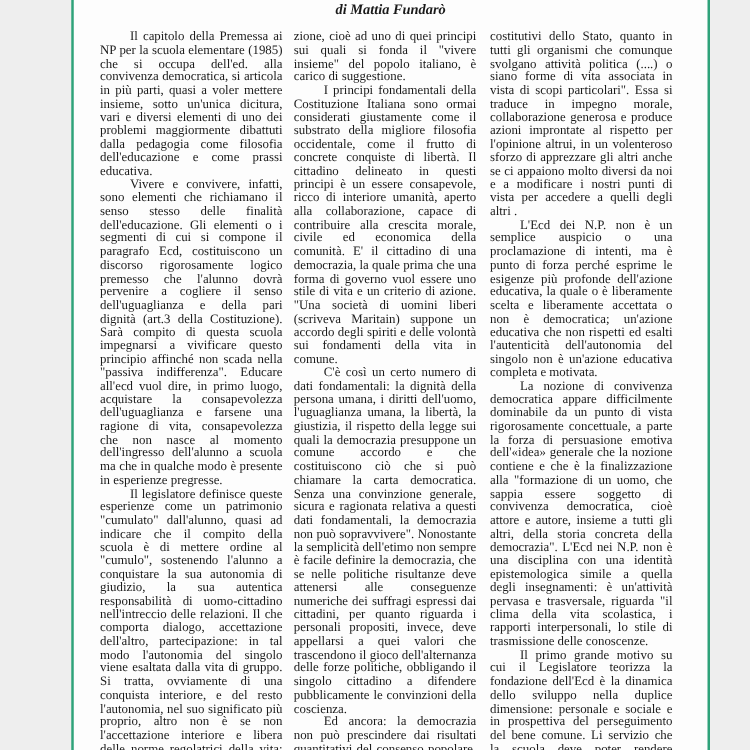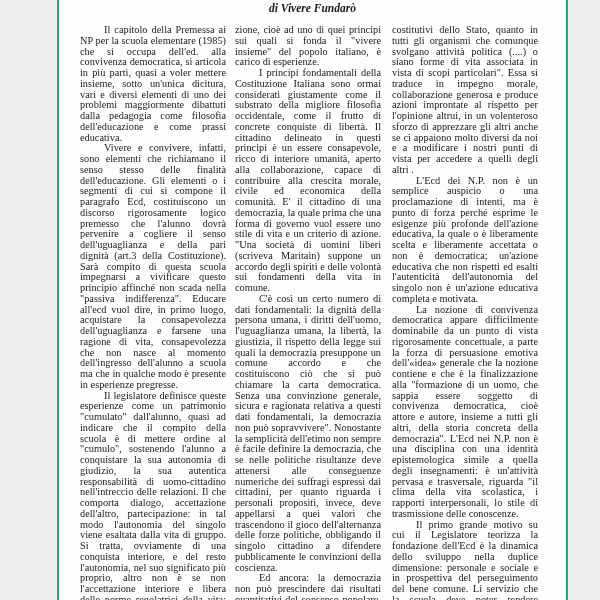--- a/index.html
+++ b/index.html
@@ -9,31 +9,31 @@
   .col { position:absolute; top:25px; width:146px; font-size:10.3px; line-height:10.75px; text-align:justify; }
   .col p { margin:0; text-indent:24px; }
   .c1 { left:21px; }
   .c2 { left:176px; }
   .c3 { left:333px; }
 </style>
 </head>
 <body>
 
 <div class="page">
-  <div class="byline">di Vivere Fundarò</div>
+  <div class="byline">di Mattia Fundarò</div>
 
   <div class="col c1">
     <p>Il capitolo della Premessa ai NP per la scuola elementare (1985) che si occupa dell'ed. alla convivenza democratica, si articola in più parti, quasi a voler mettere insieme, sotto un'unica dicitura, vari e diversi elementi di uno dei problemi maggiormente dibattuti dalla pedagogia come filosofia dell'educazione e come prassi educativa.</p>
     <p>Vivere e convivere, infatti, sono elementi che richiamano il senso stesso delle finalità dell'educazione. Gli elementi o i segmenti di cui si compone il paragrafo Ecd, costituiscono un discorso rigorosamente logico premesso che l'alunno dovrà pervenire a cogliere il senso dell'uguaglianza e della pari dignità (art.3 della Costituzione). Sarà compito di questa scuola impegnarsi a vivificare questo principio affinché non scada nella "passiva indifferenza". Educare all'ecd vuol dire, in primo luogo, acquistare la consapevolezza dell'uguaglianza e farsene una ragione di vita, consapevolezza che non nasce al momento dell'ingresso dell'alunno a scuola ma che in qualche modo è presente in esperienze pregresse.</p>
     <p>Il legislatore definisce queste esperienze come un patrimonio "cumulato" dall'alunno, quasi ad indicare che il compito della scuola è di mettere ordine al "cumulo", sostenendo l'alunno a conquistare la sua autonomia di giudizio, la sua autentica responsabilità di uomo-cittadino nell'intreccio delle relazioni. Il che comporta dialogo, accettazione dell'altro, partecipazione: in tal modo l'autonomia del singolo viene esaltata dalla vita di gruppo. Si tratta, ovviamente di una conquista interiore, e del resto l'autonomia, nel suo significato più proprio, altro non è se non l'accettazione interiore e libera delle norme regolatrici della vita: ciò comporta che gli insegnanti in primo luogo stimolino le energie interiori del fanciullo per promuovere la sua "produttiva riflessione" (Premessa ai N.P. del 1985). L'Ecd è conquista, personale e umana, è frutto di riflessione e di pensiero : in questo senso è interiore, "giacché una vera umanità richiede una costituzione di valore propria anche del mondo interiore".</p>
 
   </div>
 
   <div class="col c2">
-    <p style="text-indent:0">zione, cioè ad uno di quei principi sui quali si fonda il "vivere insieme" del popolo italiano, è carico di esperienze.</p>
+    <p style="text-indent:0">zione, cioè ad uno di quei principi sui quali si fonda il "vivere insieme" del popolo italiano, è carico di suggestione.</p>
     <p>I principi fondamentali della Costituzione Italiana sono ormai considerati giustamente come il substrato della migliore filosofia occidentale, come il frutto di concrete conquiste di libertà. Il cittadino delineato in questi principi è un essere consapevole, ricco di interiore umanità, aperto alla collaborazione, capace di contribuire alla crescita morale, civile ed economica della comunità. E' il cittadino di una democrazia, la quale prima che una forma di governo vuol essere uno stile di vita e un criterio di azione. "Una società di uomini liberi (scriveva Maritain) suppone un accordo degli spiriti e delle volontà sui fondamenti della vita in comune.</p>
     <p>C'è così un certo numero di dati fondamentali: la dignità della persona umana, i diritti dell'uomo, l'uguaglianza umana, la libertà, la giustizia, il rispetto della legge sui quali la democrazia presuppone un comune accordo e che costituiscono ciò che si può chiamare la carta democratica. Senza una convinzione generale, sicura e ragionata relativa a questi dati fondamentali, la democrazia non può sopravvivere". Nonostante la semplicità dell'etimo non sempre è facile definire la democrazia, che se nelle politiche risultanze deve attenersi alle conseguenze numeriche dei suffragi espressi dai cittadini, per quanto riguarda i personali propositi, invece, deve appellarsi a quei valori che trascendono il gioco dell'alternanza delle forze politiche, obbligando il singolo cittadino a difendere pubblicamente le convinzioni della coscienza.</p>
     <p>Ed ancora: la democrazia non può prescindere dai risultati quantitativi del consenso popolare, ma non può imporre l'identificazione tra legalità e moralità: la prima è conseguenza di un ordinamento giuridico legato alla prevalenza di certe forze; la seconda è voce che scaturisce dal libero giudizio personale, cui va riconosciuto il diritto della pubblica manifestazione.</p>
 
   </div>
 
   <div class="col c3">
     <p style="text-indent:0">costitutivi dello Stato, quanto in tutti gli organismi che comunque svolgano attività politica (....) o siano forme di vita associata in vista di scopi particolari". Essa si traduce in impegno morale, collaborazione generosa e produce azioni improntate al rispetto per l'opinione altrui, in un volenteroso sforzo di apprezzare gli altri anche se ci appaiono molto diversi da noi e a modificare i nostri punti di vista per accedere a quelli degli altri .</p>
     <p>L'Ecd dei N.P. non è un semplice auspicio o una proclamazione di intenti, ma è punto di forza perché esprime le esigenze più profonde dell'azione educativa, la quale o è liberamente scelta e liberamente accettata o non è democratica; un'azione educativa che non rispetti ed esalti l'autenticità dell'autonomia del singolo non è un'azione educativa completa e motivata.</p>
     <p>La nozione di convivenza democratica appare difficilmente dominabile da un punto di vista rigorosamente concettuale, a parte la forza di persuasione emotiva dell'«idea» generale che la nozione contiene e che è la finalizzazione alla "formazione di un uomo, che sappia essere soggetto di convivenza democratica, cioè attore e autore, insieme a tutti gli altri, della storia concreta della democrazia". L'Ecd nei N.P. non è una disciplina con una identità epistemologica simile a quella degli insegnamenti: è un'attività pervasa e trasversale, riguarda "il clima della vita scolastica, i rapporti interpersonali, lo stile di trasmissione delle conoscenze.</p>

